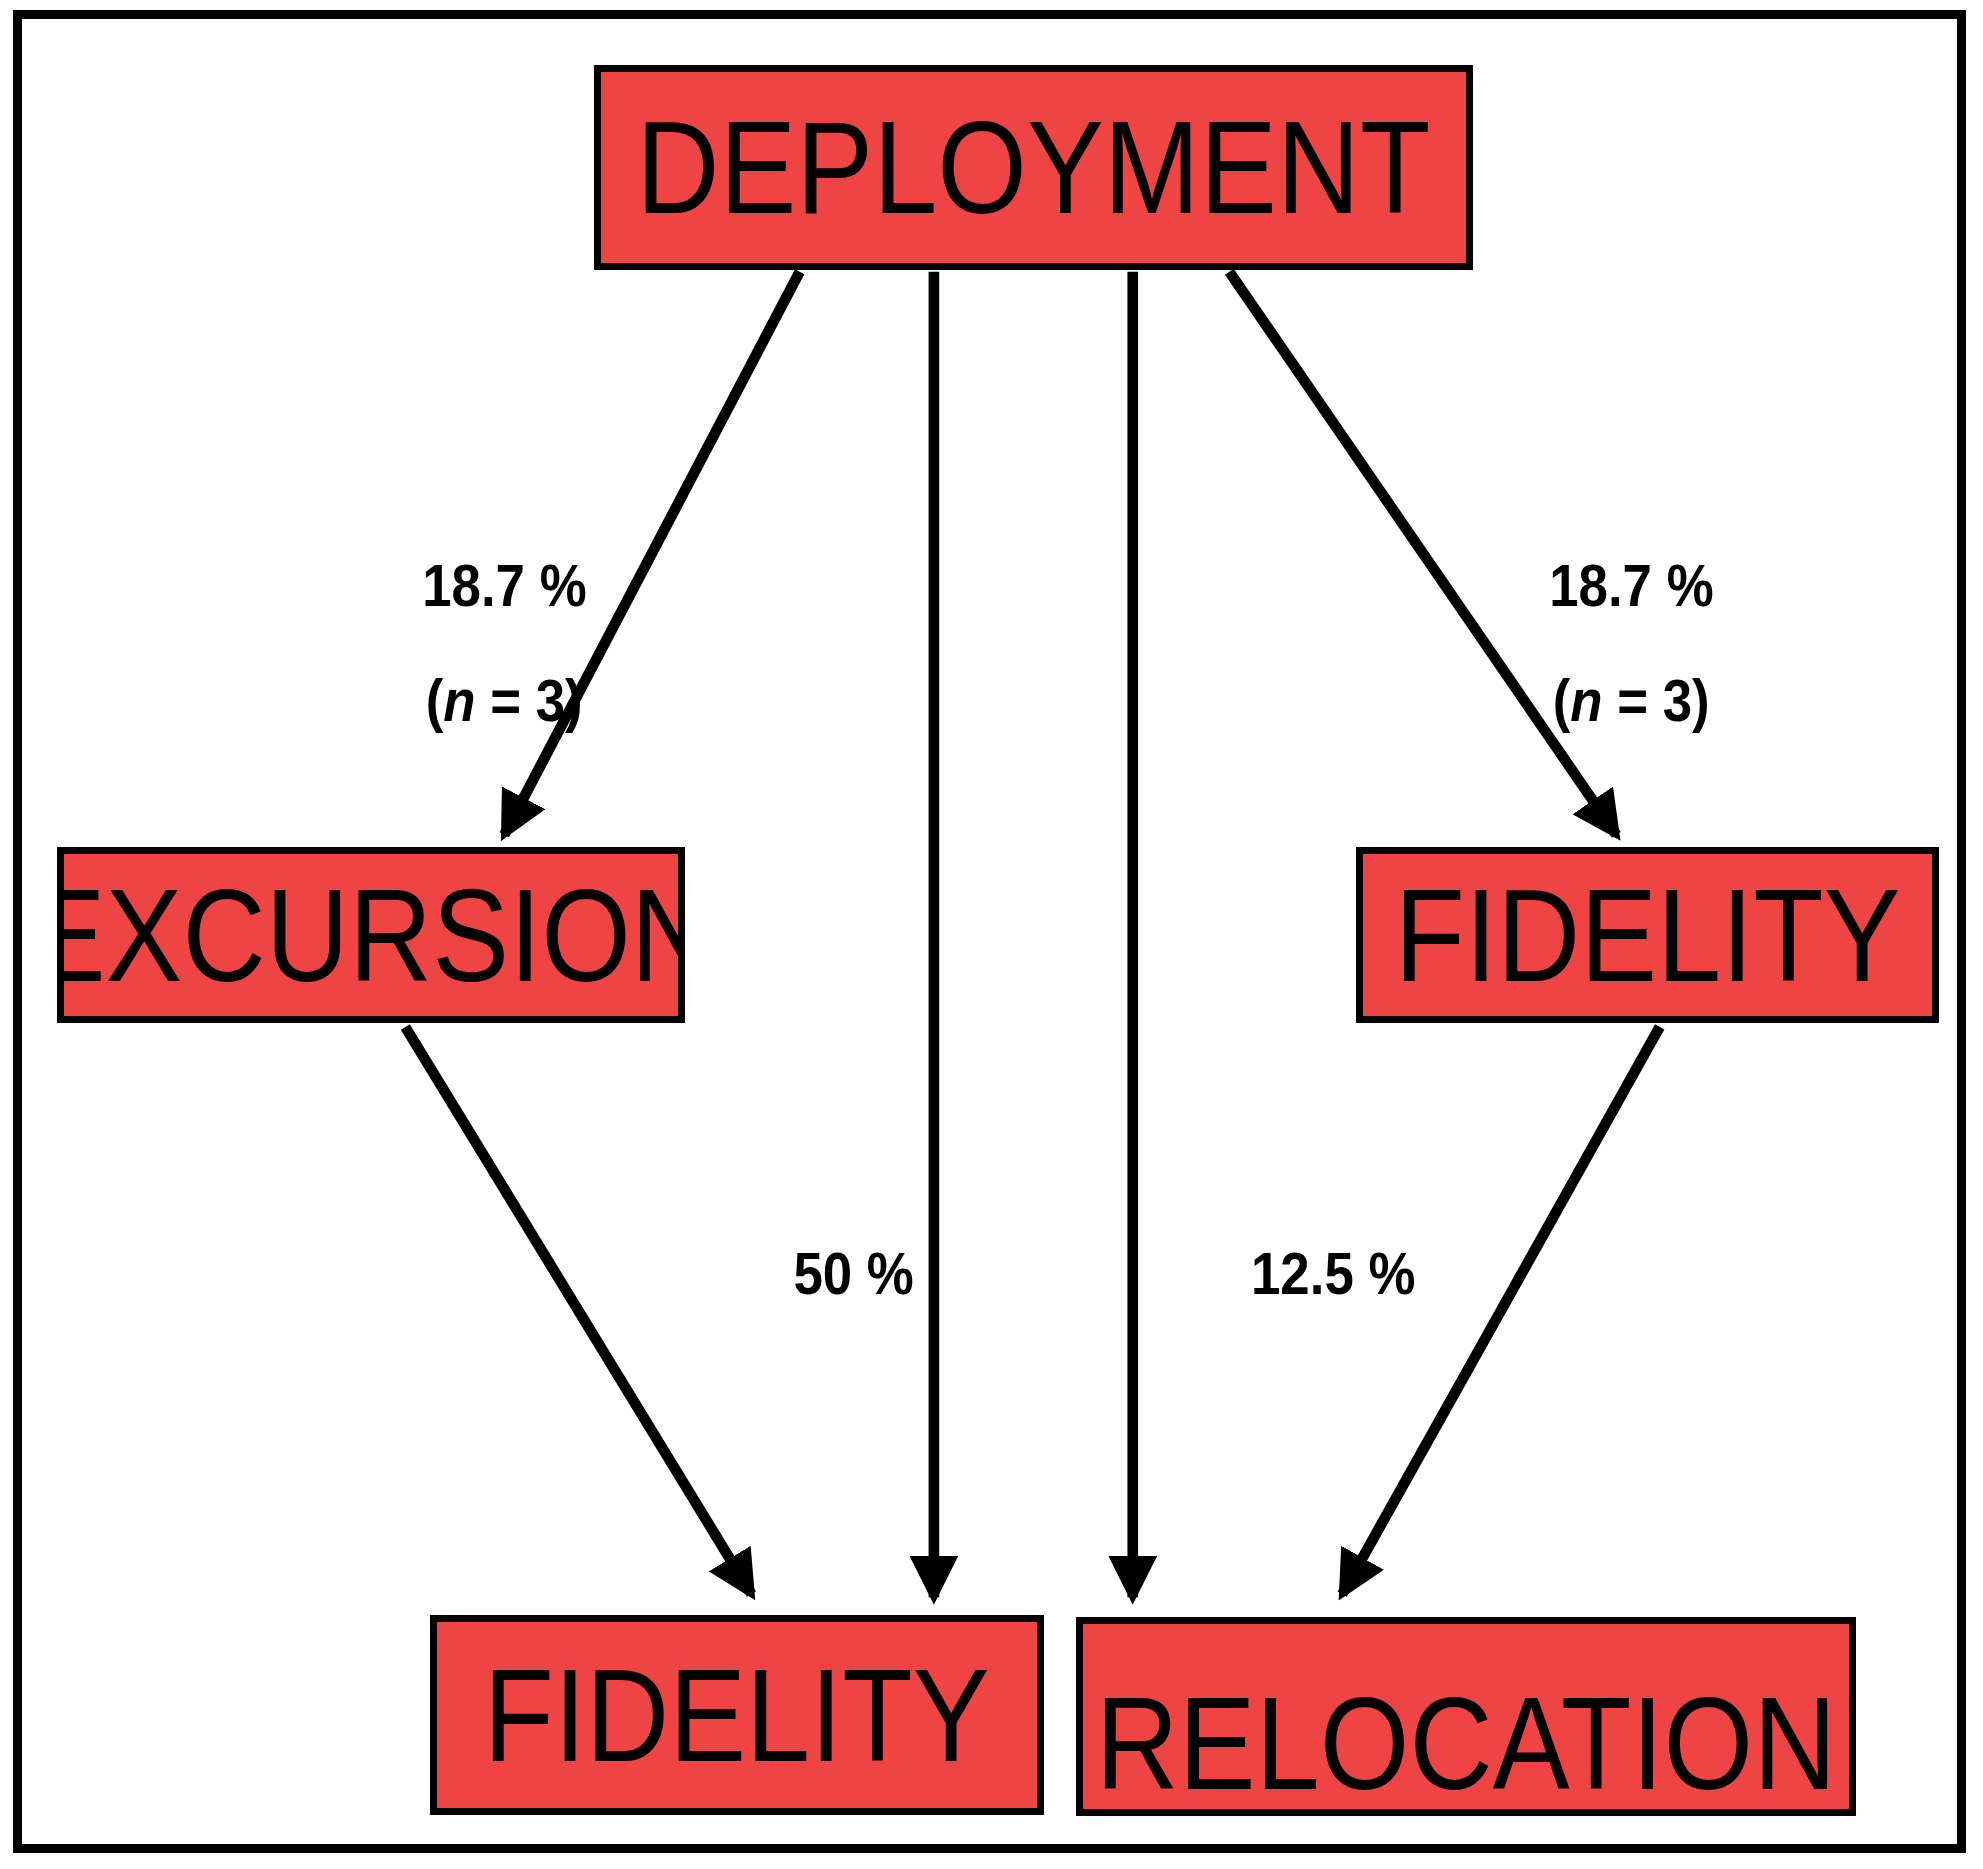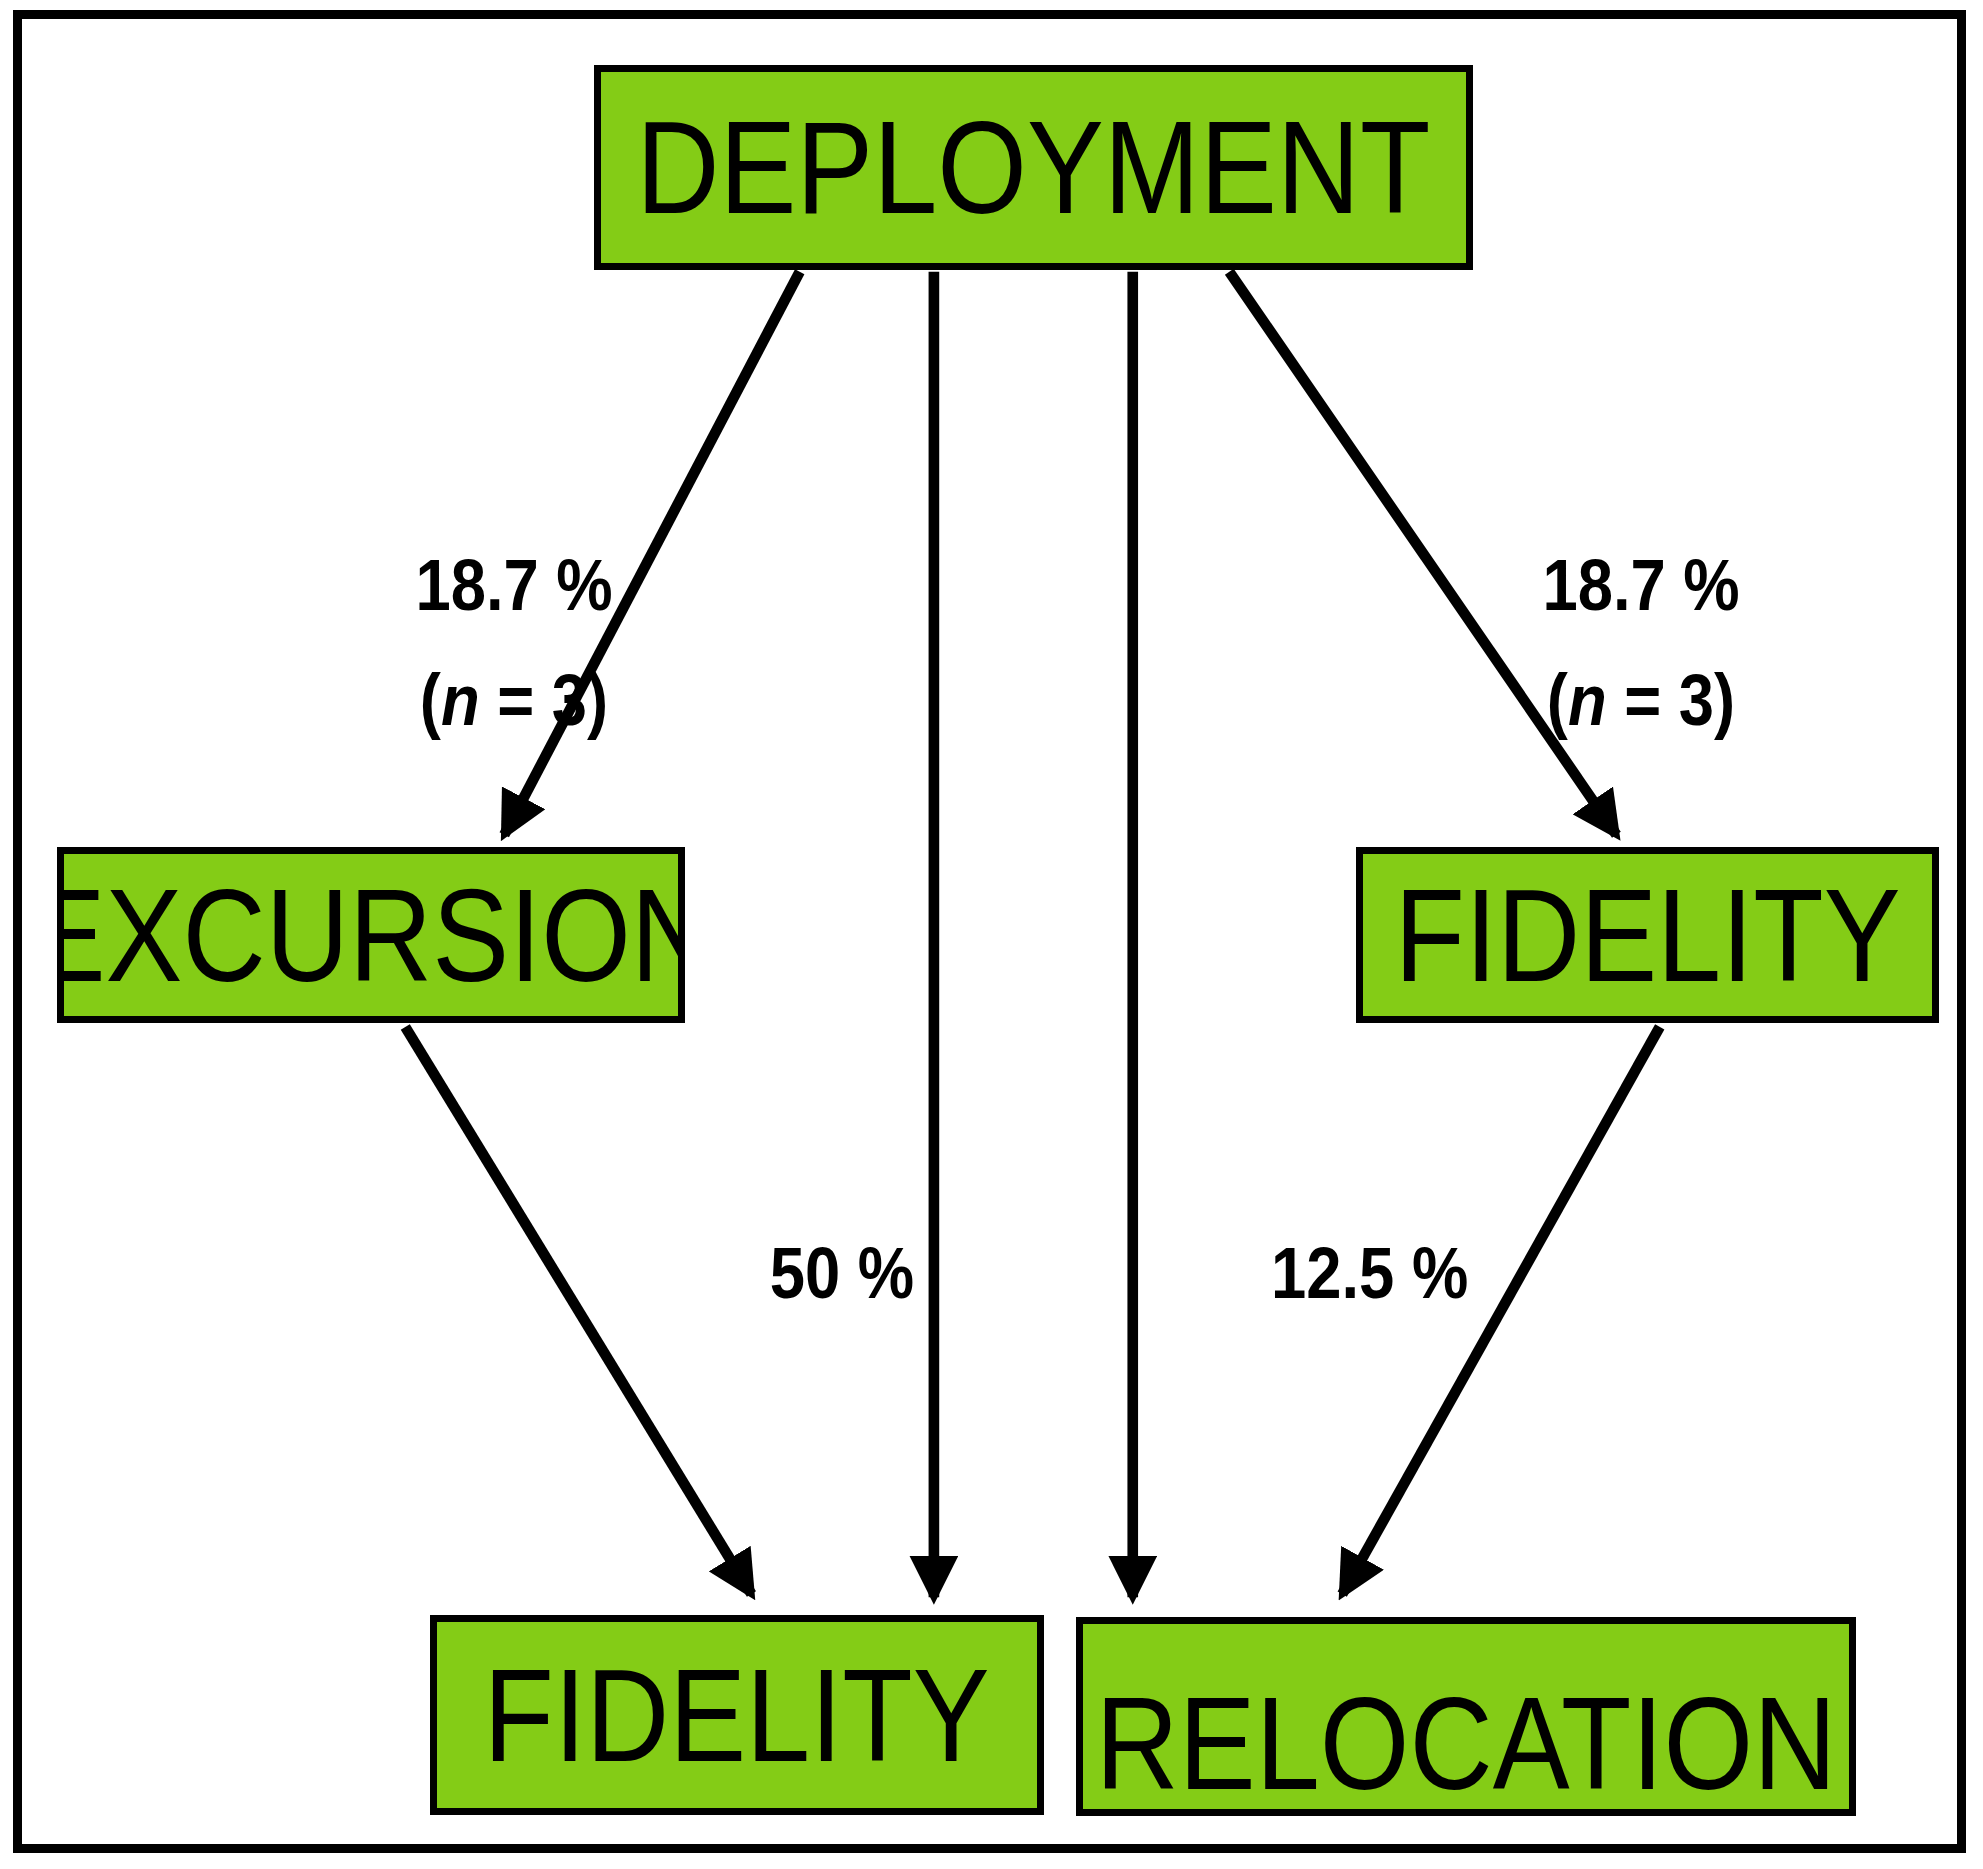--- a/index.html
+++ b/index.html
@@ -32,41 +32,41 @@
     height: 1869px;
   }
   .arrows line {
     stroke: #000;
     stroke-width: 13;
   }
   .node {
     position: absolute;
     box-sizing: border-box;
     border: 7.4px solid #000;
-    background: #84cc16;
+    background: #ef4444;
     display: flex;
     align-items: center;
     justify-content: center;
     overflow: hidden;
   }
   .node .cond {
     display: inline-block;
     font-size: 131px;
     line-height: 1;
     color: #000;
     letter-spacing: 0px;
     transform: scaleX(0.88);
     transform-origin: 50% 50%;
     white-space: pre;
   }
   .edge-label {
     position: absolute;
     color: #000;
     font-weight: bold;
-    font-size: 72px;
+    font-size: 60px;
   }
   .edge-label .lbl-line {
     height: 115px;
     line-height: 115px;
     white-space: pre;
   }
   .edge-label .cond {
     display: inline-block;
     transform: scaleX(0.88);
     white-space: pre;

